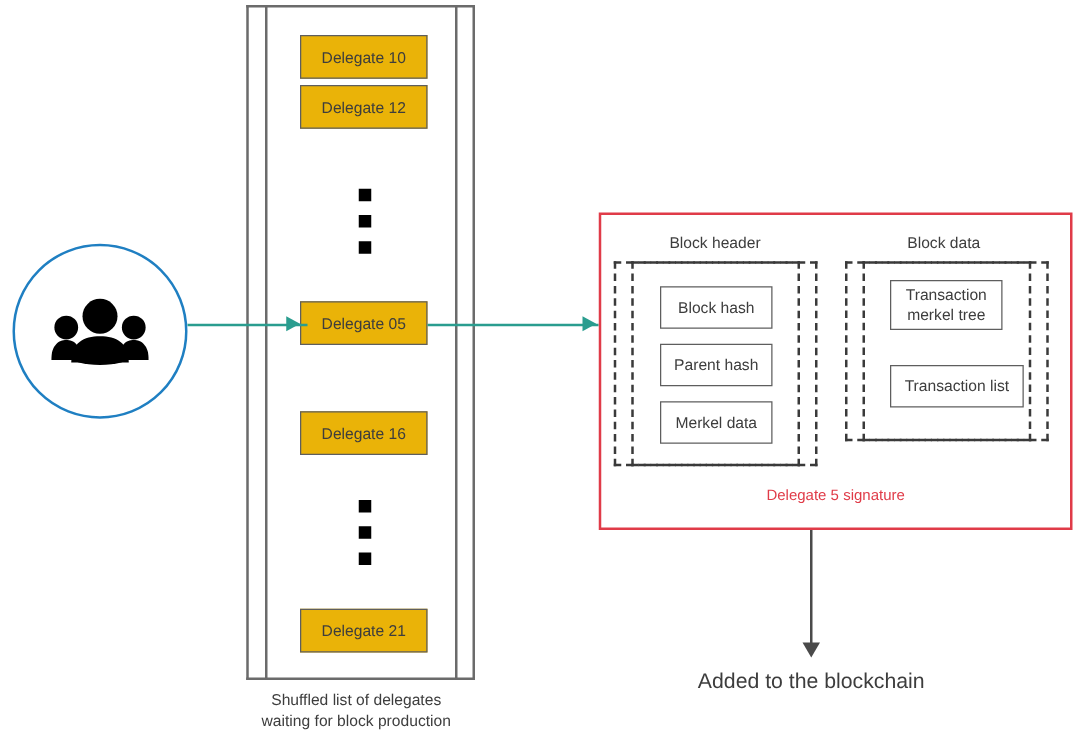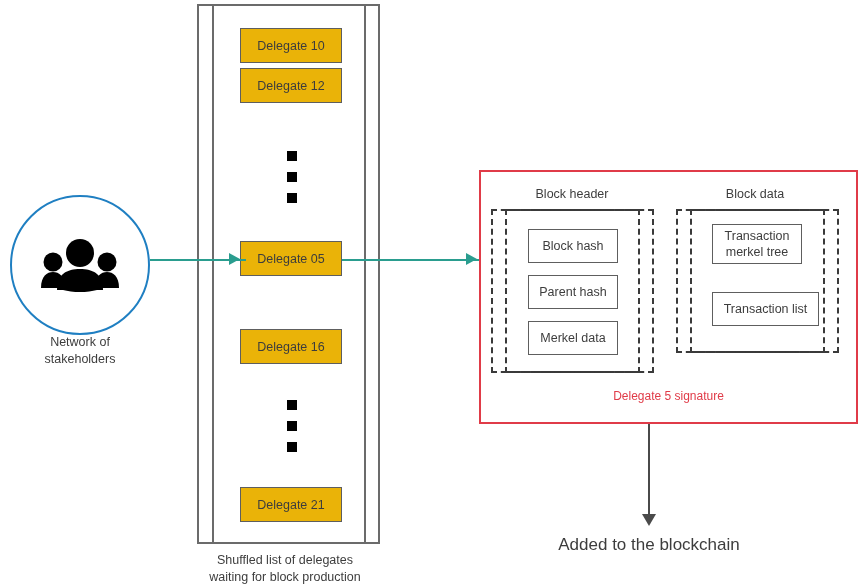--- a/index.html
+++ b/index.html
@@ -159,22 +159,20 @@
     <svg width="78" height="54" viewBox="0 0 78 54" aria-hidden="true">
       <circle cx="39" cy="15" r="14" fill="#000"></circle>
       <circle cx="12" cy="24" r="9.5" fill="#000"></circle>
       <circle cx="66" cy="24" r="9.5" fill="#000"></circle>
       <path d="M0 50 C0 38 6 34 12 34 C18 34 24 38 24 50 Z" fill="#000"></path>
       <path d="M54 50 C54 38 60 34 66 34 C72 34 78 38 78 50 Z" fill="#000"></path>
       <path d="M16 52 C16 36 26 31 39 31 C52 31 62 36 62 52 Z" fill="#000"></path>
       <ellipse cx="39" cy="47" rx="24" ry="7" fill="#000"></ellipse>
     </svg>
   </div>
-  <div class="abs" id="stakeholder-caption">Network of
-stakeholders</div>
 
   <div class="abs col-line" style="left:197px; top:4px; height:540px;"></div>
   <div class="abs col-line" style="left:212px; top:4px; height:540px;"></div>
   <div class="abs col-line" style="left:364px; top:4px; height:540px;"></div>
   <div class="abs col-line" style="left:378px; top:4px; height:540px;"></div>
   <div class="abs col-line-h" style="left:197px; top:4px; width:183px;"></div>
   <div class="abs col-line-h" style="left:197px; top:542px; width:183px;"></div>
 
   <div id="delegate-boxes">
       <div class="abs delegate-box" style="top: 28px;">Delegate 10</div>

